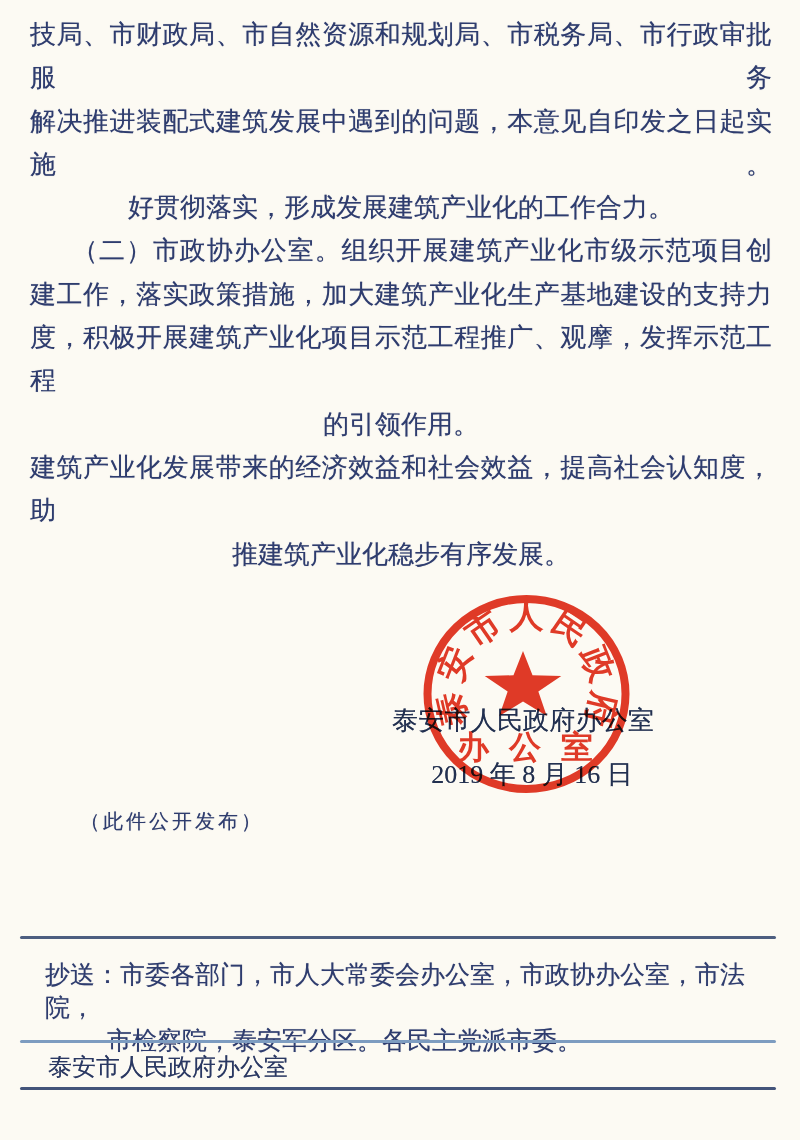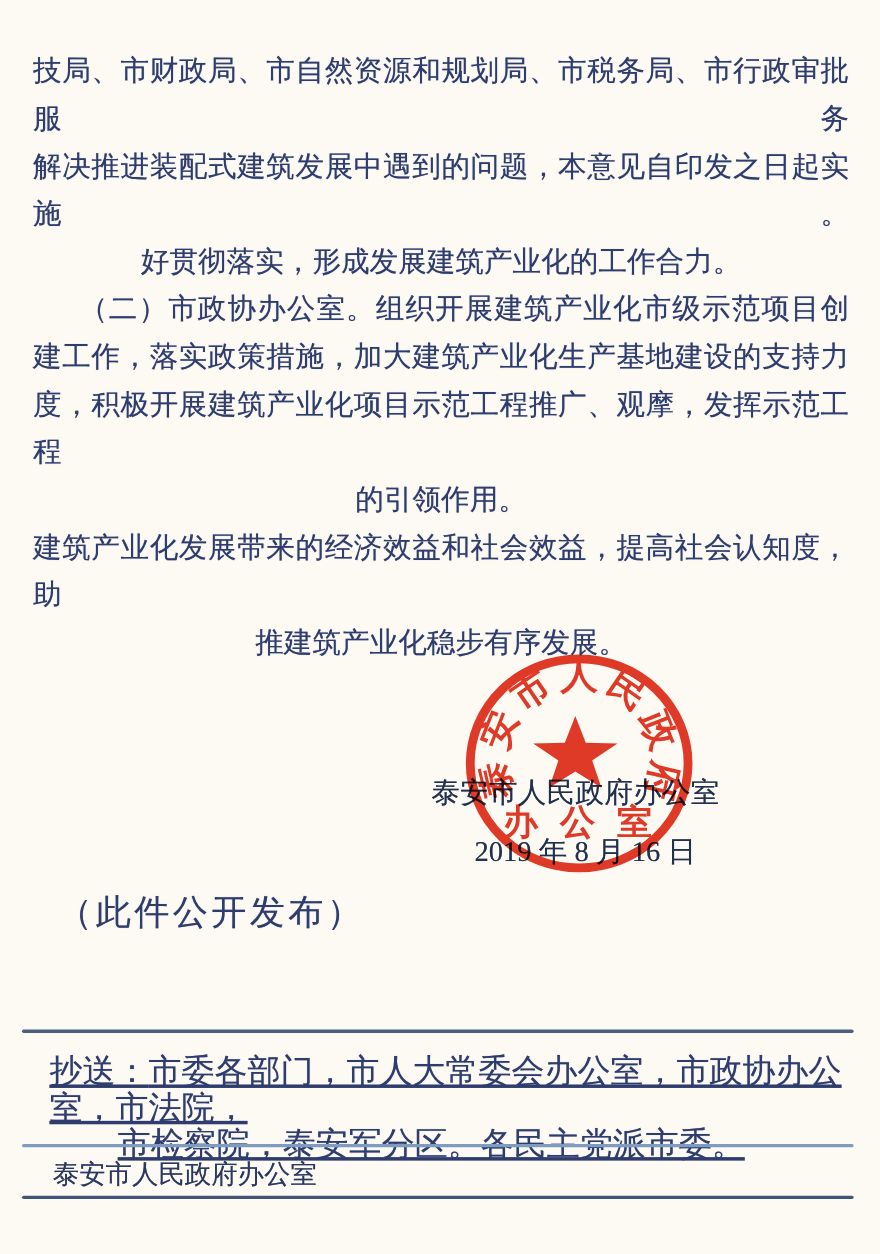--- a/index.html
+++ b/index.html
@@ -8,21 +8,20 @@
     position:relative; width:800px; height:1140px;
     background:#fcfaf3;
     font-family:"Liberation Serif","DejaVu Serif",serif;
     color:#2e3c6e; overflow:hidden;
   }
   
   .body-text {
     position:absolute; left:30px; top:13px; width:742px;
     font-size:26px; line-height:43.3px;
     text-shadow:0 0 .7px rgba(46,60,110,.55);
-    margin-top:30px;
   }
   .bline { width:100%; text-align:center; }
   .bline.fill { text-align:justify; text-align-last:justify; }
   .bline.indent { padding-left:42px; }
   
   .sig-office {
     position:absolute; left:392px; top:703px; width:262px;
     font-size:26px; letter-spacing:0px; color:#223050; white-space:nowrap;
     text-align:justify; text-align-last:justify;
     text-shadow:0 0 .6px rgba(34,48,80,.6);
@@ -30,35 +29,34 @@
   .sig-date {
     position:absolute; left:430px; top:757px; width:204px;
     font-size:26px; color:#223050; white-space:nowrap; text-align:center;
     text-shadow:0 0 .6px rgba(34,48,80,.6);
   }
   
   .seal { position:absolute; left:403px; top:580px; width:250px; height:230px;
           mix-blend-mode:multiply; opacity:.95; }
   
   .pub-note {
-    position:absolute; left:52px; top:808px;
-    font-size:32px; letter-spacing:3px;
+    position:absolute; left:80px; top:808px;
+    font-size:20px; letter-spacing:3px;
     text-shadow:0 0 .7px rgba(46,60,110,.55);
   }
   
   .rule { position:absolute; left:20px; width:756px; height:2.5px; border-radius:2px; }
   .rule-top    { top:936px;  background:#4d5e80; }
   .rule-middle { top:1040px; background:#7d9cc0; height:3px; }
   .rule-bottom { top:1087px; background:#43547a; }
   
   .copy-block {
     position:absolute; left:45px; top:958px; width:720px;
-    font-size:30px; line-height:33px;
+    font-size:25px; line-height:33px;
     text-shadow:0 0 .7px rgba(46,60,110,.55);
-    text-decoration:underline;
   }
   .copy-line2 { padding-left:62px; }
   
   .issuer-row {
     position:absolute; left:48px; top:1051px; width:704px;
     display:flex; justify-content:space-between;
     font-size:24px; color:#2a3862; white-space:nowrap;
     text-shadow:0 0 .6px rgba(42,56,98,.6);
   }
 </style>

